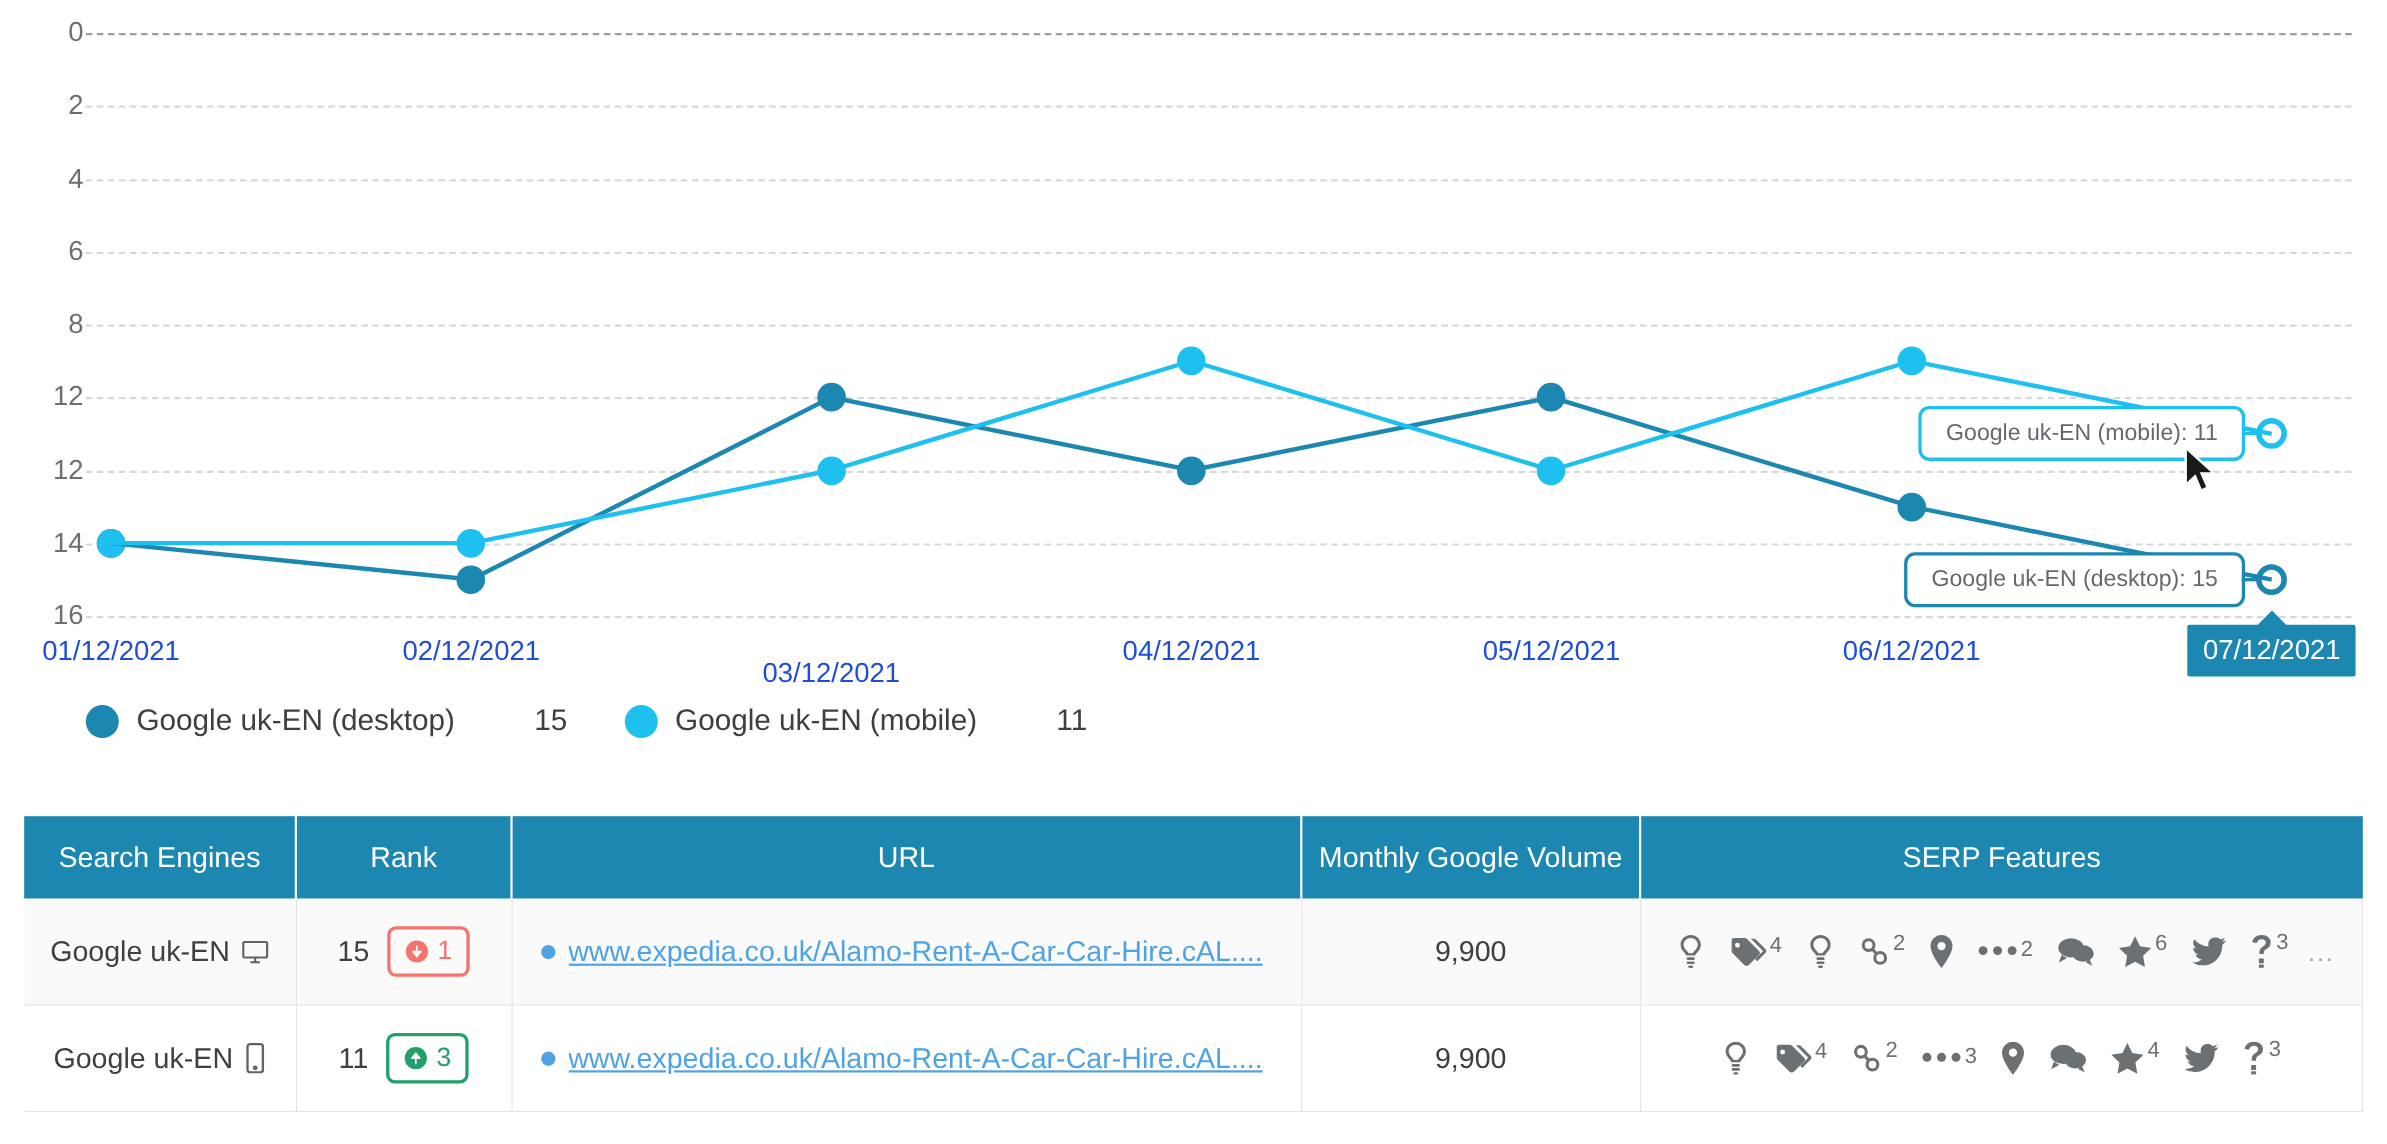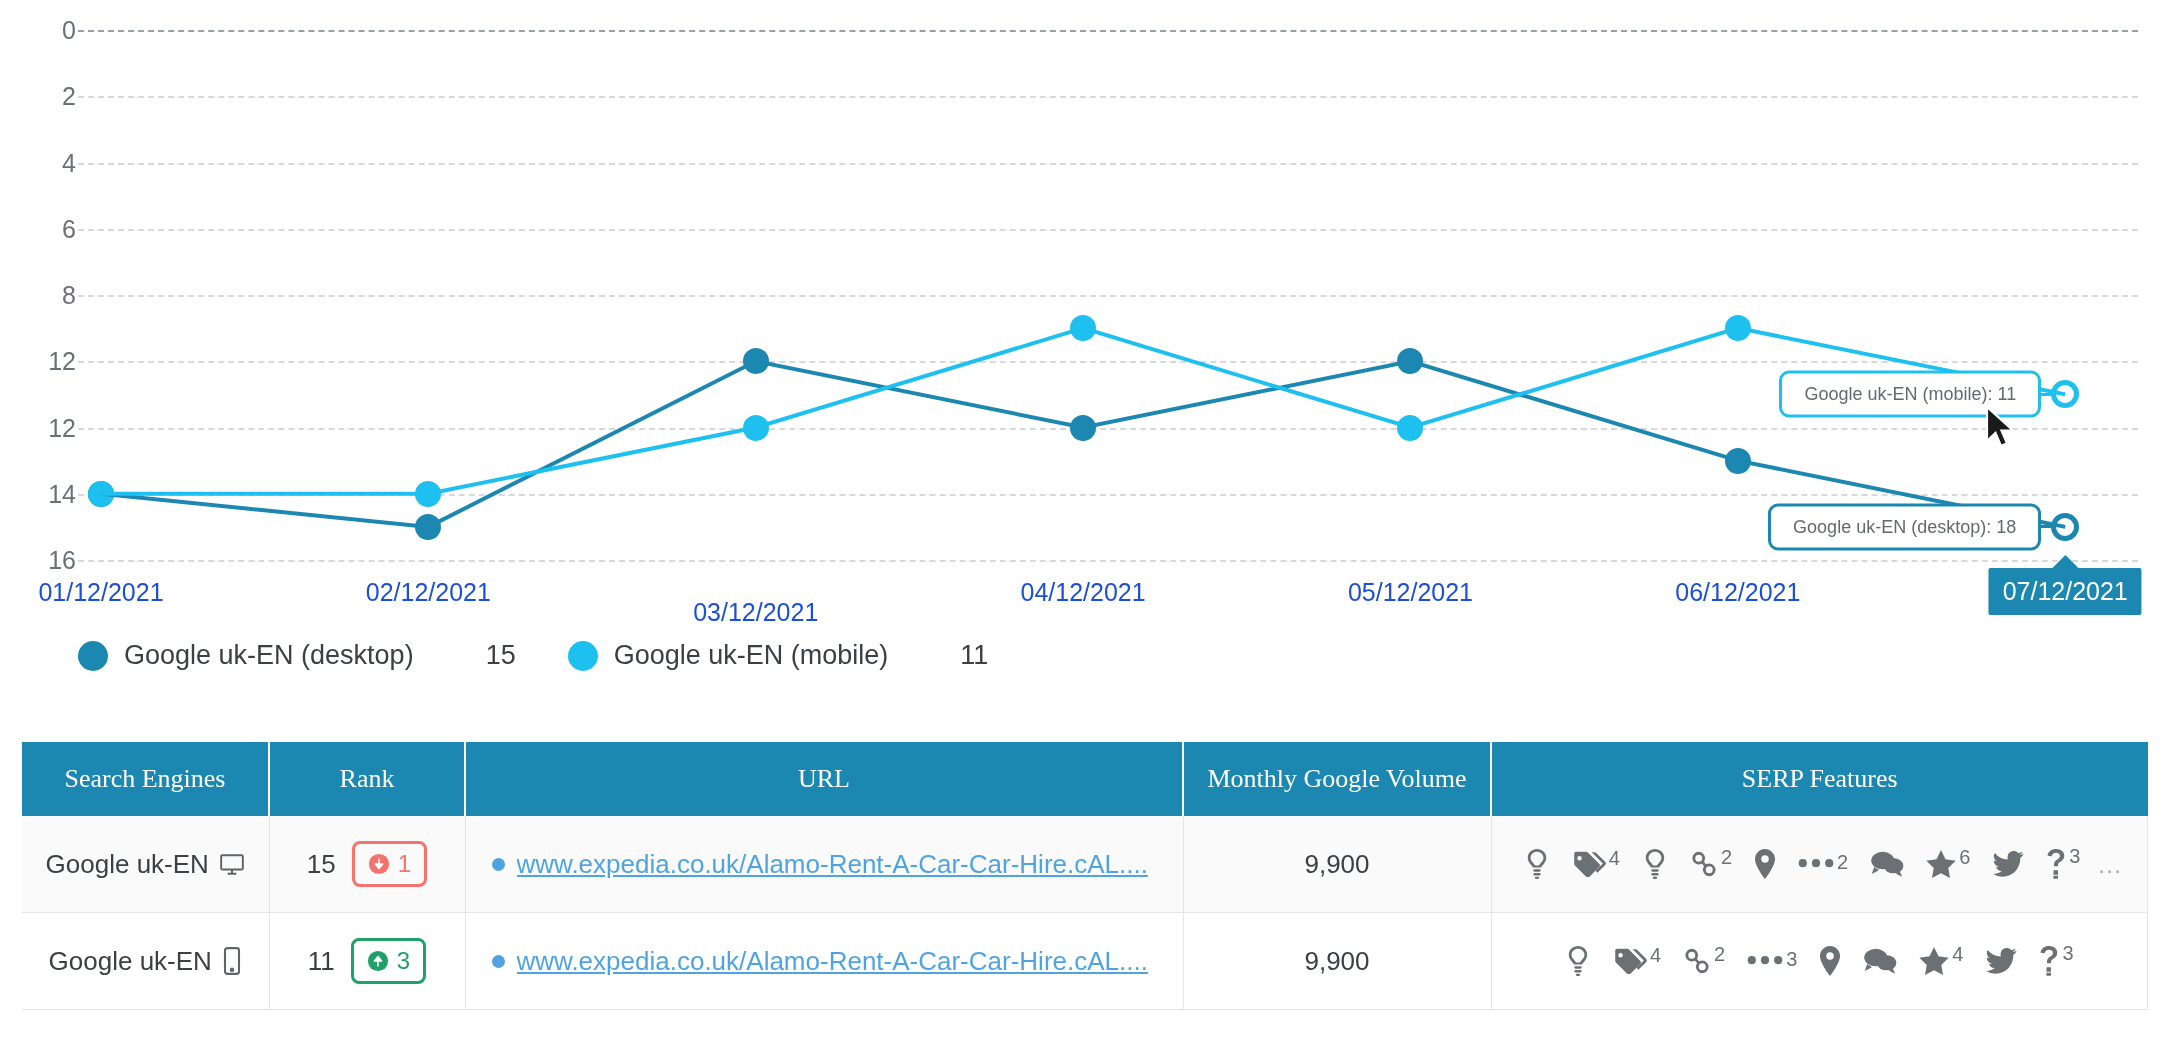--- a/index.html
+++ b/index.html
@@ -27,38 +27,38 @@
   #svg-lines{position:absolute;left:0;top:0;width:2170px;height:700px;pointer-events:none;}
   .dot{position:absolute;width:26px;height:26px;border-radius:50%;
        transform:translate(-50%,-50%);}
   .dot.desktop{background:#1c87b0;}
   .dot.mobile{background:#1ec0f0;}
   .dot.hollow{background:#ffffff;border:5px solid #1c87b0;width:18px;height:18px;}
   .dot.hollow.mobile{border-color:#1ec0f0;}
   
   .ttip{position:absolute;transform:translateY(-50%);
         background:#ffffff;border:3px solid #1c87b0;border-radius:10px;
-        padding:10px 22px;font-size:18px;color:#65696e;white-space:nowrap;}
+        padding:10px 22px;font-size:21px;color:#65696e;white-space:nowrap;}
   .ttip.mobile{border-color:#1ec0f0;}
   .ttip::after{content:"";position:absolute;right:-16px;top:50%;
         transform:translateY(-50%);width:16px;height:3px;background:#1c87b0;}
   .ttip.mobile::after{background:#1ec0f0;}
   
   #legend{position:absolute;left:78px;top:640px;display:flex;align-items:center;}
   .leg-item{display:flex;align-items:center;}
   .leg-dot{width:30px;height:30px;border-radius:50%;margin-right:16px;}
   .leg-label{font-size:27px;color:#3c4043;}
   .leg-val{font-size:27px;color:#3c4043;margin-left:72px;margin-right:52px;}
   
   #cursor{position:absolute;left:1985px;top:405px;width:36px;height:46px;}
   
   #tbl{position:absolute;left:22px;top:742px;width:2126px;
        border-collapse:collapse;table-layout:fixed;background:#fff;}
   #tbl th{background:#1c87b0;color:#fff;font-weight:400;font-size:26px;
-          padding:22px 8px;border-right:2px solid #ffffff;text-align:center;font-family:Liberation Serif, serif;}
+          padding:22px 8px;border-right:2px solid #ffffff;text-align:center;}
   #tbl th:last-child{border-right:none;}
   #tbl td{border-bottom:1px solid #e3e5e7;border-right:1px solid #e3e5e7;
           padding:18px 8px;font-size:26px;color:#3c4043;text-align:center;
           background:#fafafa;height:60px;}
   #tbl tr:nth-child(odd) td{background:#fafafa;}
   #tbl tr:nth-child(even) td{background:#ffffff;}
   .c-se{width:230px;}
   .c-rank{width:178px;}
   .c-url{width:700px;}
   .c-vol{width:290px;}
@@ -135,21 +135,21 @@
       <div class="xtick" style="left: 101px;">01/12/2021</div>
       <div class="xtick" style="left: 428.368px;">02/12/2021</div>
       <div class="xtick" style="left: 755.737px; margin-top: 20px;">03/12/2021</div>
       <div class="xtick" style="left: 1083.11px;">04/12/2021</div>
       <div class="xtick" style="left: 1410.47px;">05/12/2021</div>
       <div class="xtick" style="left: 1737.84px;">06/12/2021</div>
       <div class="xtick active" style="left: 2065.21px;">07/12/2021</div>
     </div>
   <div id="tooltips">
       <div class="ttip mobile" style="top: 394.375px; right: 128.79px;">Google uk-EN (mobile): 11</div>
-      <div class="ttip" style="top: 526.875px; right: 128.79px;">Google uk-EN (desktop): 18</div>
+      <div class="ttip" style="top: 526.875px; right: 128.79px;">Google uk-EN (desktop): 15</div>
     </div>
 
   <div id="cursor">
     <svg width="36" height="46" viewBox="0 0 36 46">
       <path d="M2,2 L2,36 L10.5,28 L16,41 L22,38.2 L16.5,25.5 L28,25.5 Z" fill="#1a1a1a" stroke="#ffffff" stroke-width="2.2"></path>
     </svg>
   </div>
 
   <div id="legend">
       <div class="leg-item">

